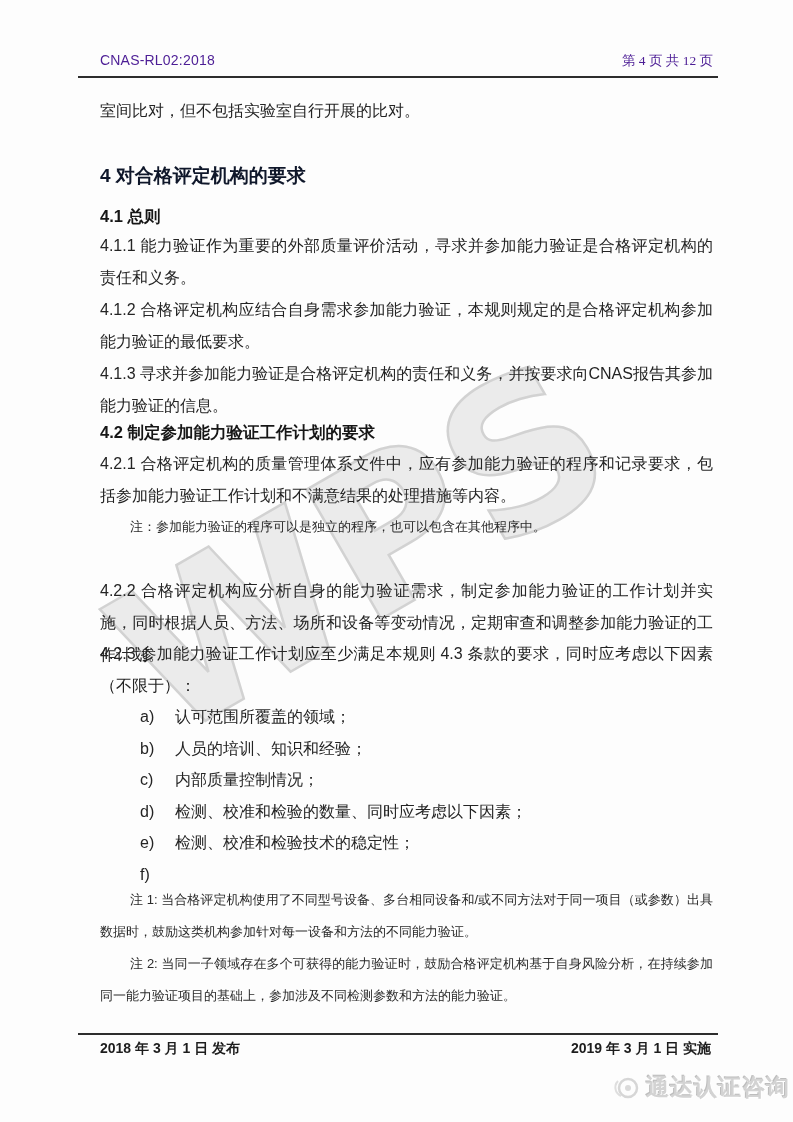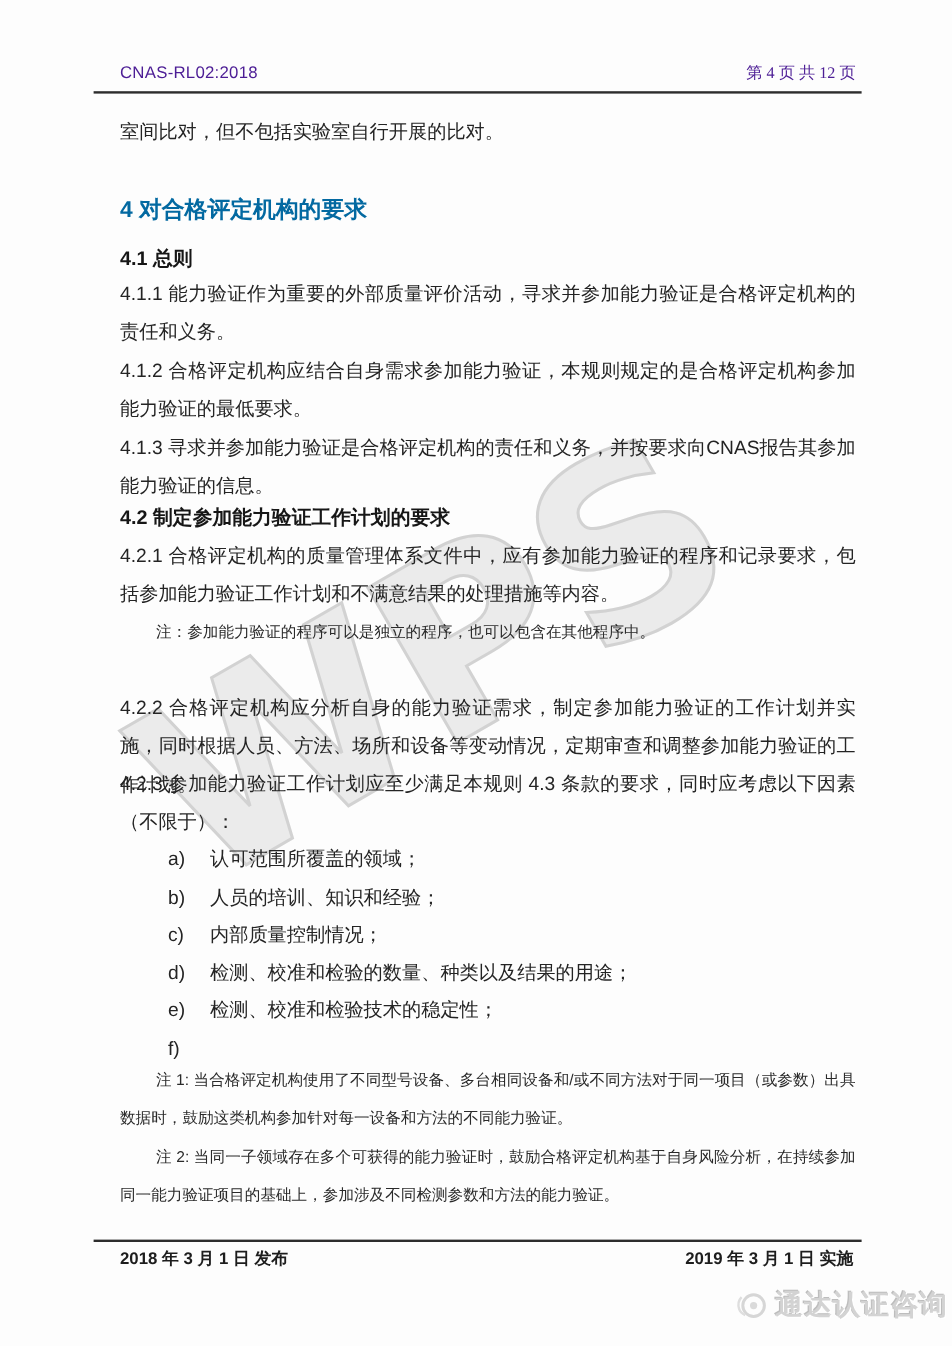--- a/index.html
+++ b/index.html
@@ -35,21 +35,21 @@
 
   .block{
     position:absolute;left:100px;width:613px;
     font-size:16px;line-height:32px;
     text-align:justify;
     color:#242424;
   }
   .p-intro{top:95px;}
   .h-sec4{
     top:163px;font-size:19px;font-weight:bold;line-height:26px;
-    color:#0369a1;text-align:left;
+    color:#0f172a;text-align:left;
   }
   .h-sub{
     font-size:16.5px;font-weight:bold;line-height:24px;
     color:#161616;text-align:left;
   }
   .h-41{top:204px;}
   .p-411{top:230px;}
   .p-412{top:294px;}
   .p-413{top:358px;}
   .h-42{top:420px;}
@@ -136,21 +136,21 @@
       <div class="list-item">
         <span class="lbl">b)</span>
         <span class="txt">人员的培训、知识和经验；</span>
       </div>
       <div class="list-item">
         <span class="lbl">c)</span>
         <span class="txt">内部质量控制情况；</span>
       </div>
       <div class="list-item">
         <span class="lbl">d)</span>
-        <span class="txt">检测、校准和检验的数量、种类以及结果的用途；</span>
+        <span class="txt">检测、校准和检验的数量、同时应考虑以下因素；</span>
       </div>
       <div class="list-item">
         <span class="lbl">e)</span>
         <span class="txt">检测、校准和检验技术的稳定性；</span>
       </div>
       <div class="list-item">
         <span class="lbl">f)</span>
       </div>
     </div>
 

